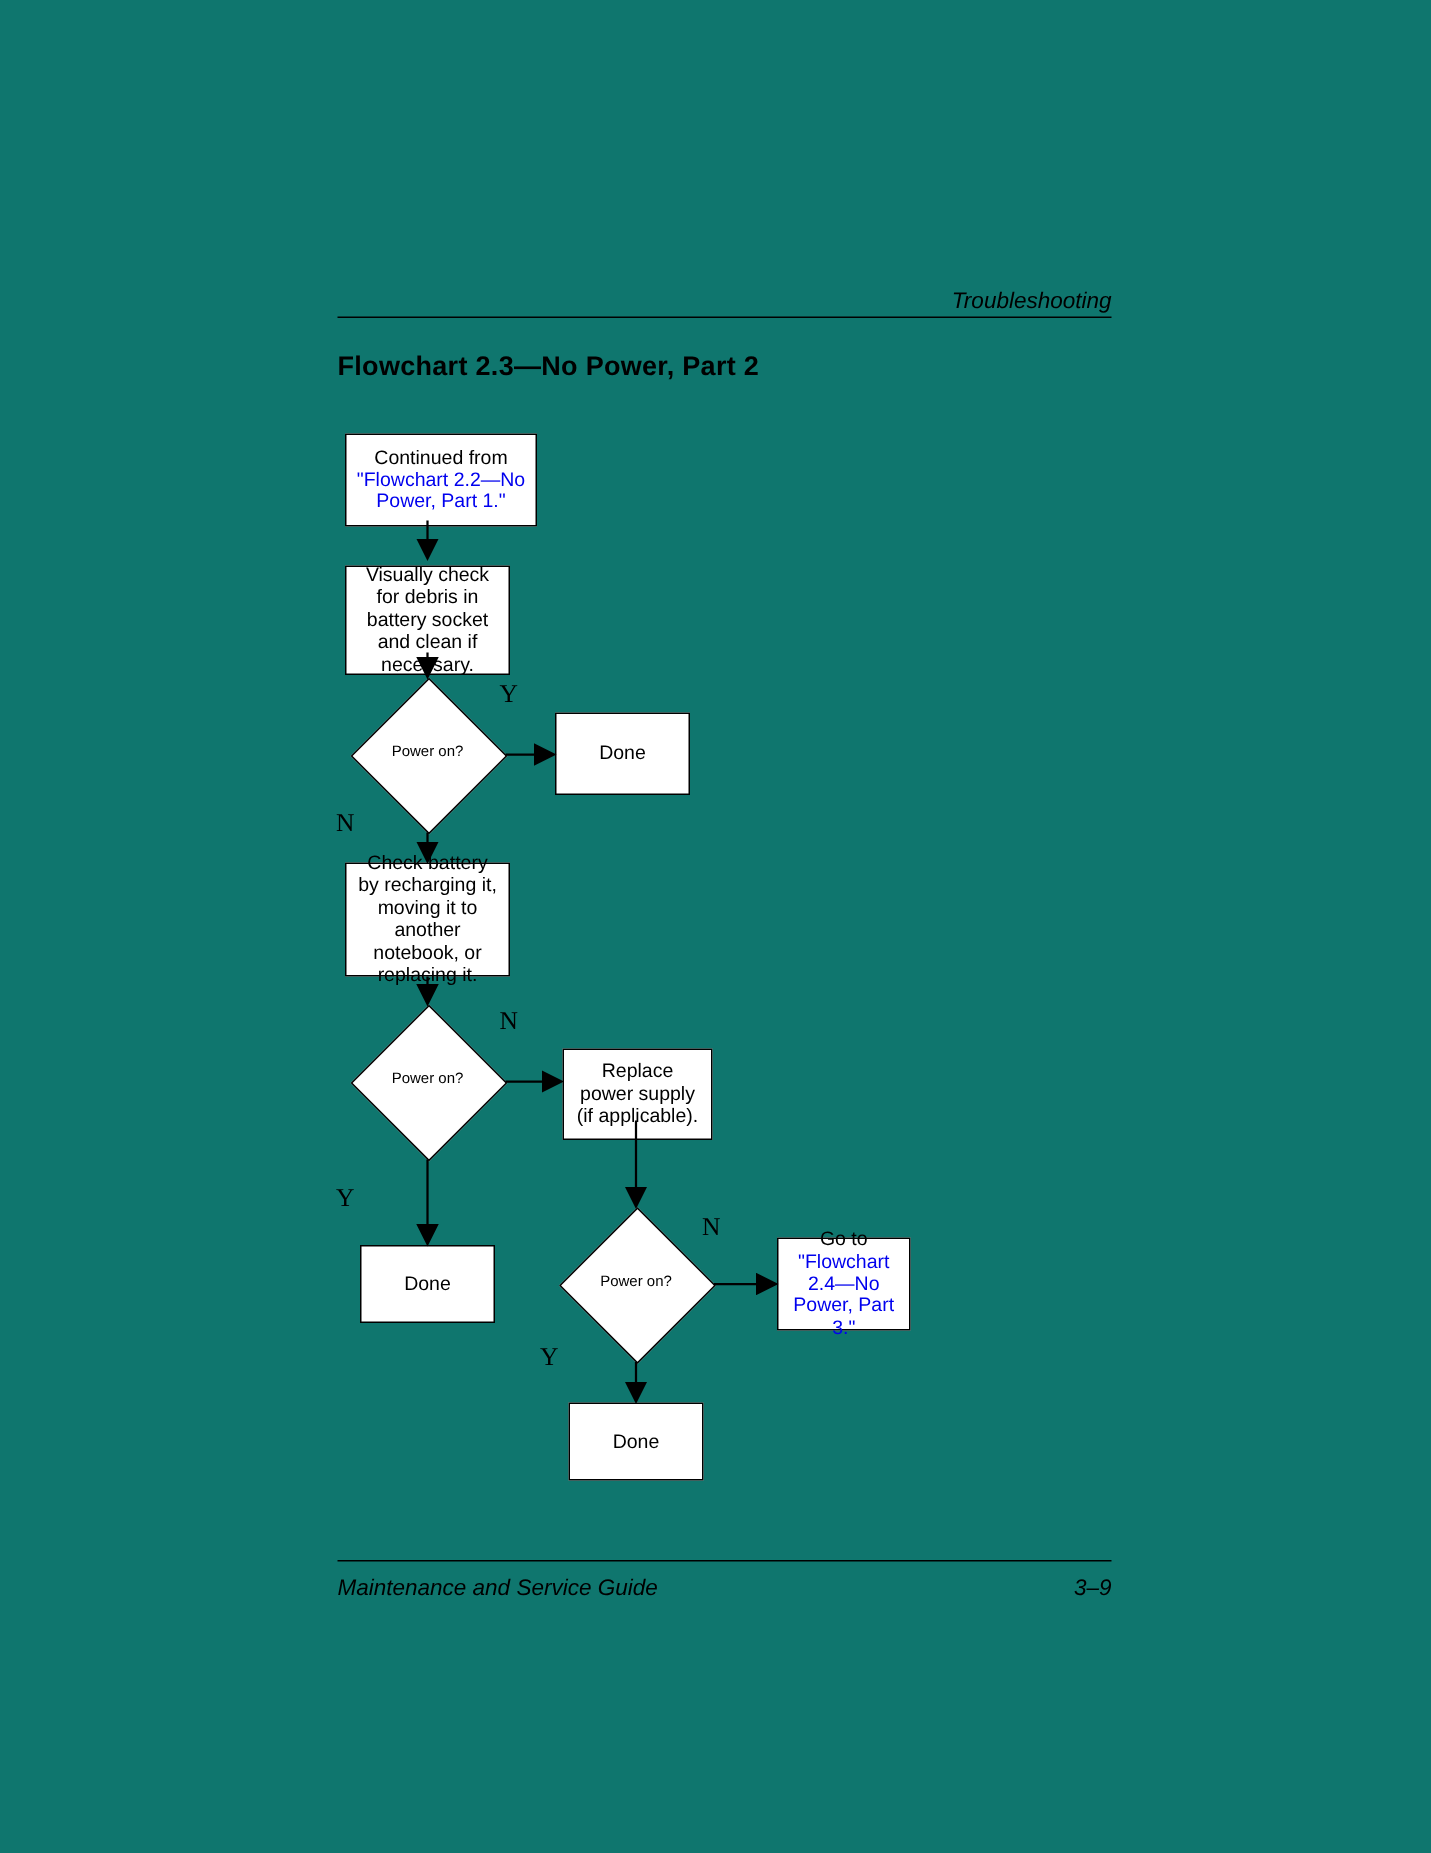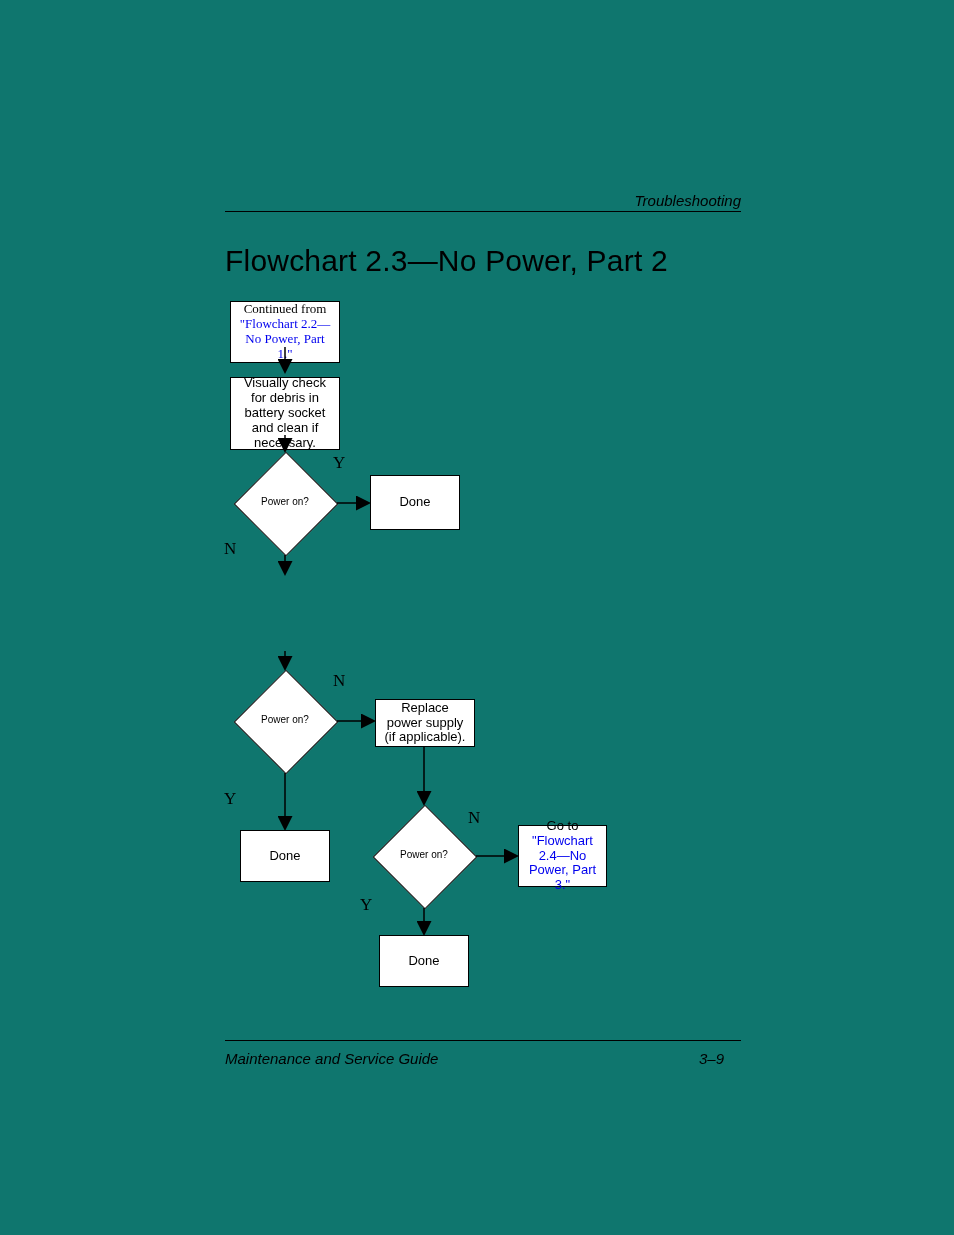--- a/index.html
+++ b/index.html
@@ -29,33 +29,33 @@
     left: 225px;
     right: 213px;
     height: 1px;
     background: #000;
   }
   .hr.top { top: 211px; }
   .hr.bot { top: 1040px; }
   .footer {
     position: absolute;
     left: 225px;
-    right: 230px;
+    right: 213px;
     top: 1050px;
     font-style: italic;
     font-size: 15px;
     display: flex;
     justify-content: space-between;
   }
   .title {
     position: absolute;
     left: 225px;
-    top: 244px;
-    font-size: 30px;
-    font-weight: 400;
+    top: 234px;
+    font-size: 18px;
+    font-weight: 700;
     font-family: "Arial Black", Arial, sans-serif;
     letter-spacing: 0.2px;
   }
   .chart {
     position: absolute;
     left: 225px;
     top: 285px;
     width: 450px;
     height: 720px;
   }
@@ -105,41 +105,44 @@
 
 <div class="page">
 
   <div class="header-section">Troubleshooting</div>
   <div class="hr top"></div>
 
   <div class="title">Flowchart 2.3—No Power, Part 2</div>
 
   <div class="chart">
 
-    <div class="box" style="left:5px; top:16px; width:110px; height:62px;font-family:Liberation Serif, serif;">
+    <div class="box" style="left:5px; top:4px; width:128px; height:62px;">
       <span>Continued from</span>
       <span class="link">"Flowchart 2.2—No Power, Part 1."</span>
     </div>
 
     <div class="box" style="left:5px; top:92px; width:110px; height:73px;">
       <span>Visually check for debris in battery socket and clean if necessary.</span>
     </div>
 
     <div class="diamond" style="left:24px; top:182px; width:72px; height:72px;"></div>
     <div class="dlabel" style="left:10px; top:211px; width:100px;">Power on?</div>
 
     <div class="box" style="left:145px; top:190px; width:90px; height:55px;">
       <span>Done</span>
     </div>
 
+    <div class="box" style="left:5px; top:290px; width:110px; height:76px;">
+      <span>Check battery by recharging it, moving it to another notebook, or replacing it.</span>
+    </div>
 
     <div class="diamond" style="left:24px; top:400px; width:72px; height:72px;"></div>
     <div class="dlabel" style="left:10px; top:429px; width:100px;">Power on?</div>
 
-    <div class="box" style="left:150px; top:414px; width:100px; height:48px;">
+    <div class="box" style="left:150px; top:414px; width:100px; height:61px;">
       <span>Replace power supply (if applicable).</span>
     </div>
 
     <div class="box" style="left:15px; top:545px; width:90px; height:52px;">
       <span>Done</span>
     </div>
 
     <div class="diamond" style="left:163px; top:535px; width:72px; height:72px;"></div>
     <div class="dlabel" style="left:149px; top:564px; width:100px;">Power on?</div>
 

